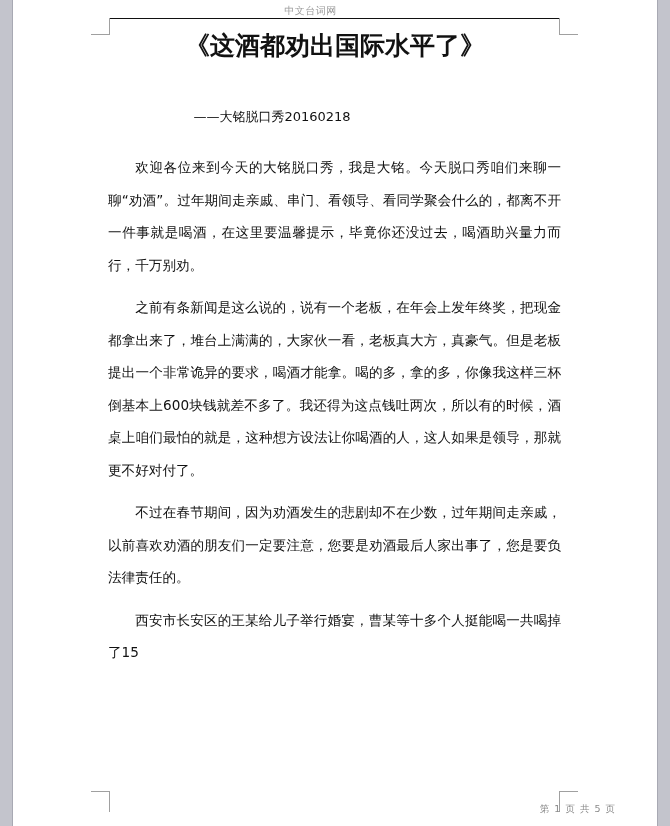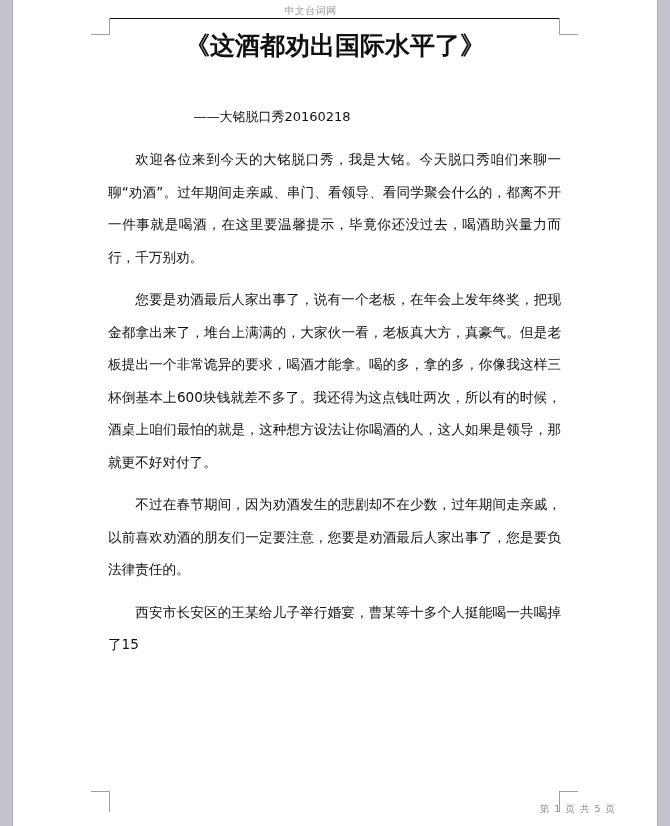--- a/index.html
+++ b/index.html
@@ -28,21 +28,21 @@
   }
   .subtitle {
     position: absolute; left: 0; width: 544px; top: 108px; text-align: center;
     font-size: 13px; color: #111;
   }
   .body {
     position: absolute; left: 108px; top: 143px; width: 453px;
     font-size: 13.6px; color: #111; line-height: 32.5px;
     text-align: justify;
   }
-  .body p { margin: 0 0 10px 0; text-indent: 2em; }
+  .body p { margin: 8px 0 10px 0; text-indent: 2em; }
   .footer-text {
     position: absolute; left: 0; top: 803px; width: 616px; text-align: right;
     font-size: 9.5px; color: #8a8a8a; letter-spacing: 1px;
   }
 </style>
 </head>
 <body>
 
 <div class="edge-left"></div>
 <div class="page"></div>
@@ -54,18 +54,18 @@
 <div class="corner c-tl"></div>
 <div class="corner c-tr"></div>
 <div class="corner c-bl"></div>
 <div class="corner c-br"></div>
 
 <div class="title">《这酒都劝出国际水平了》</div>
 <div class="subtitle">——大铭脱口秀20160218</div>
 
 <div class="body">
   <p>欢迎各位来到今天的大铭脱口秀，我是大铭。今天脱口秀咱们来聊一聊“劝酒”。过年期间走亲戚、串门、看领导、看同学聚会什么的，都离不开一件事就是喝酒，在这里要温馨提示，毕竟你还没过去，喝酒助兴量力而行，千万别劝。</p>
-  <p>您要是劝酒最后人家出事了，说有一个老板，在年会上发年终奖，把现金都拿出来了，堆台上满满的，大家伙一看，老板真大方，真豪气。但是老板提出一个非常诡异的要求，喝酒才能拿。喝的多，拿的多，你像我这样三杯倒基本上600块钱就差不多了。我还得为这点钱吐两次，所以有的时候，酒桌上咱们最怕的就是，这种想方设法让你喝酒的人，这人如果是领导，那就更不好对付了。</p>
+  <p>之前有条新闻是这么说的，说有一个老板，在年会上发年终奖，把现金都拿出来了，堆台上满满的，大家伙一看，老板真大方，真豪气。但是老板提出一个非常诡异的要求，喝酒才能拿。喝的多，拿的多，你像我这样三杯倒基本上600块钱就差不多了。我还得为这点钱吐两次，所以有的时候，酒桌上咱们最怕的就是，这种想方设法让你喝酒的人，这人如果是领导，那就更不好对付了。</p>
   <p>不过在春节期间，因为劝酒发生的悲剧却不在少数，过年期间走亲戚，以前喜欢劝酒的朋友们一定要注意，您要是劝酒最后人家出事了，您是要负法律责任的。</p>
   <p>西安市长安区的王某给儿子举行婚宴，曹某等十多个人挺能喝一共喝掉了15</p>
 </div>
 
 <div class="footer-text">第 1 页 共 5 页</div>
 
 </body></html>

